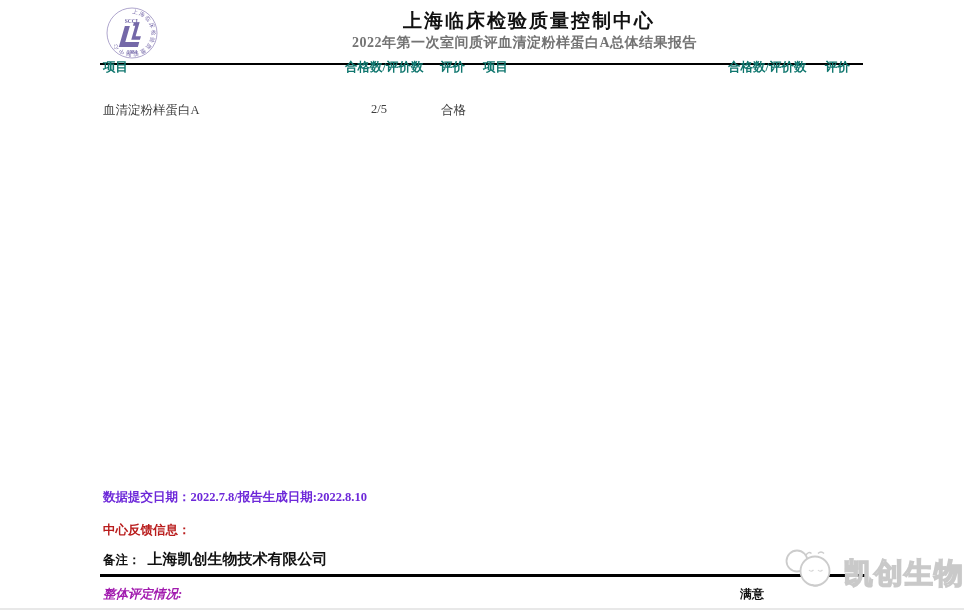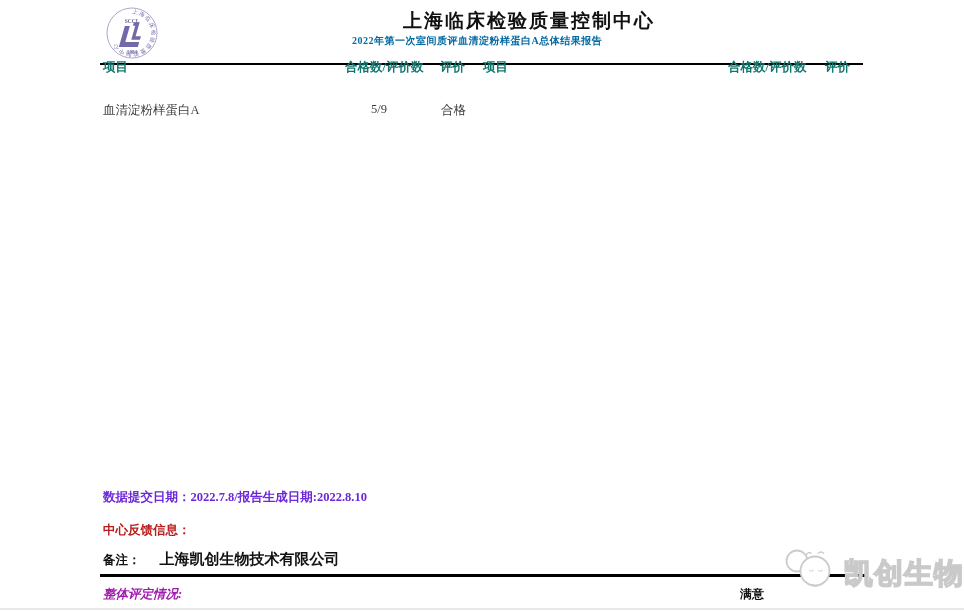--- a/index.html
+++ b/index.html
@@ -8,36 +8,36 @@
     width:964px;height:611px;
     background:#ffffff;
     overflow:hidden;
     font-family:"Liberation Serif", serif;
     color:#000;
   }
   .abs{position:absolute;white-space:nowrap;}
 
   
   .org-title{top:8px;left:403px;font-size:19px;font-weight:bold;letter-spacing:2px;color:#111;}
-  .report-title{top:34px;left:352px;font-size:10px;font-weight:bold;letter-spacing:0.5px;color:#0369a1;}
+  .report-title{top:34px;left:352px;font-size:14px;font-weight:bold;letter-spacing:0.5px;color:#737373;}
   .seal{top:6px;left:101px;}
   .rule-top{top:63px;left:100px;width:763px;height:2px;background:#000;}
 
   
   .th{top:59px;font-size:12.5px;font-weight:bold;color:#0f766e;}
   .td{top:102px;font-size:12.5px;color:#3d3d3d;}
   .th.c0{left:103px;} .th.c1{left:345px;} .th.c2{left:440px;}
   .th.c3{left:483px;} .th.c4{left:728px;} .th.c5{left:825px;}
   .td.c0{left:103px;} .td.c1{left:371px;} .td.c2{left:441px;font-family:Liberation Mono, monospace;}
 
   
   .dates-line{top:489px;left:103px;font-size:12.5px;font-weight:bold;color:#6d28d9;}
   .feedback-line{top:522px;left:103px;font-size:12.5px;font-weight:bold;color:#b91c1c;}
   .remark-line{top:550px;left:103px;font-size:12.5px;font-weight:bold;color:#111;}
-  .remark-line .company{font-size:15px;margin-left:19px;}
+  .remark-line .company{font-size:15px;margin-left:7px;}
   .rule-bottom{top:574px;left:100px;width:766px;height:3px;background:#000;}
   .overall-label{top:586px;left:103px;font-size:12.5px;font-weight:bold;color:#a21caf;font-style:italic;}
   .overall-value{top:586px;left:728px;font-size:12px;font-weight:bold;color:#111;margin-left:12px;}
   .page-edge{top:608px;left:0;width:964px;height:2px;background:#e8e8e8;}
 
   
   .watermark{top:546px;left:782px;display:flex;align-items:flex-end;z-index:5;}
   .watermark .wm-text{
     font-size:29px;font-weight:bold;letter-spacing:1px;
     color:#ffffff;
@@ -74,21 +74,21 @@
   <div class="abs rule-top"></div>
 
   <div class="abs th c0">项目</div>
   <div class="abs th c1">合格数/评价数</div>
   <div class="abs th c2">评价</div>
   <div class="abs th c3">项目</div>
   <div class="abs th c4">合格数/评价数</div>
   <div class="abs th c5">评价</div>
 
   <div class="abs td c0">血清淀粉样蛋白A</div>
-  <div class="abs td c1">5/9</div>
+  <div class="abs td c1">2/5</div>
   <div class="abs td c2">合格</div>
 
   <div class="abs dates-line">数据提交日期：2022.7.8/报告生成日期:2022.8.10</div>
   <div class="abs feedback-line">中心反馈信息：</div>
   <div class="abs remark-line">
     <span>备注：</span><span class="company">上海凯创生物技术有限公司</span>
   </div>
 
   <div class="abs rule-bottom"></div>
 

